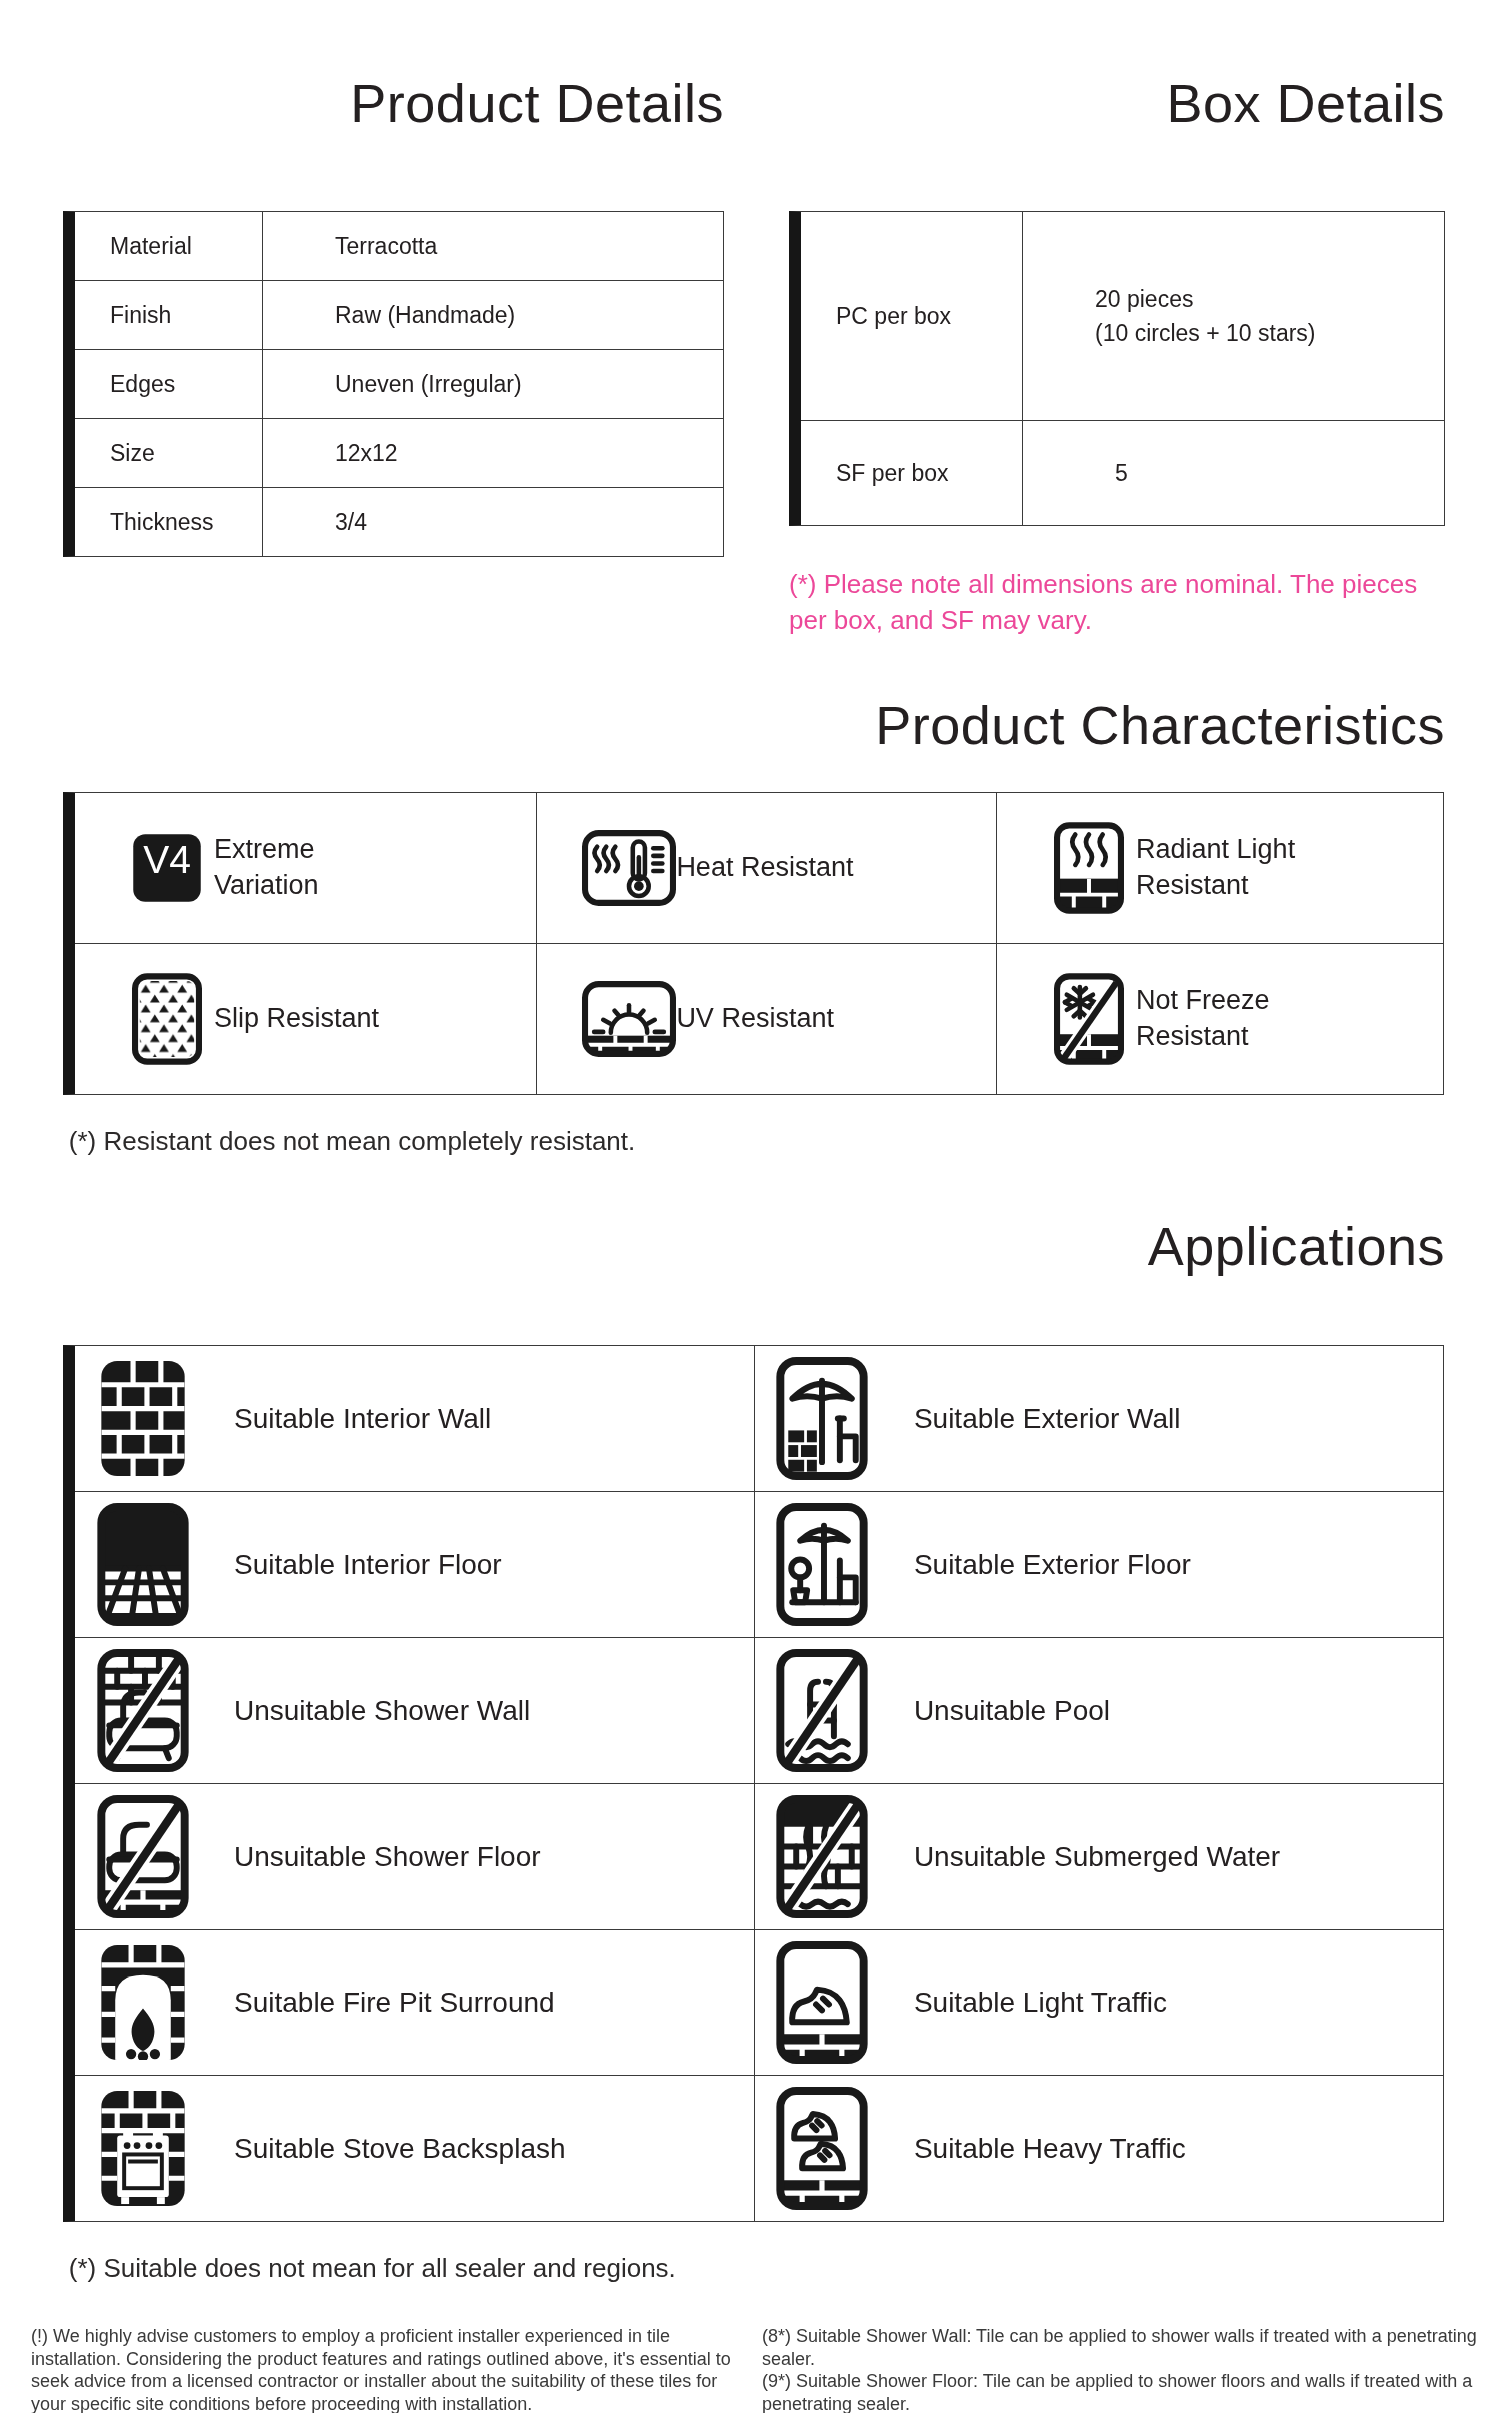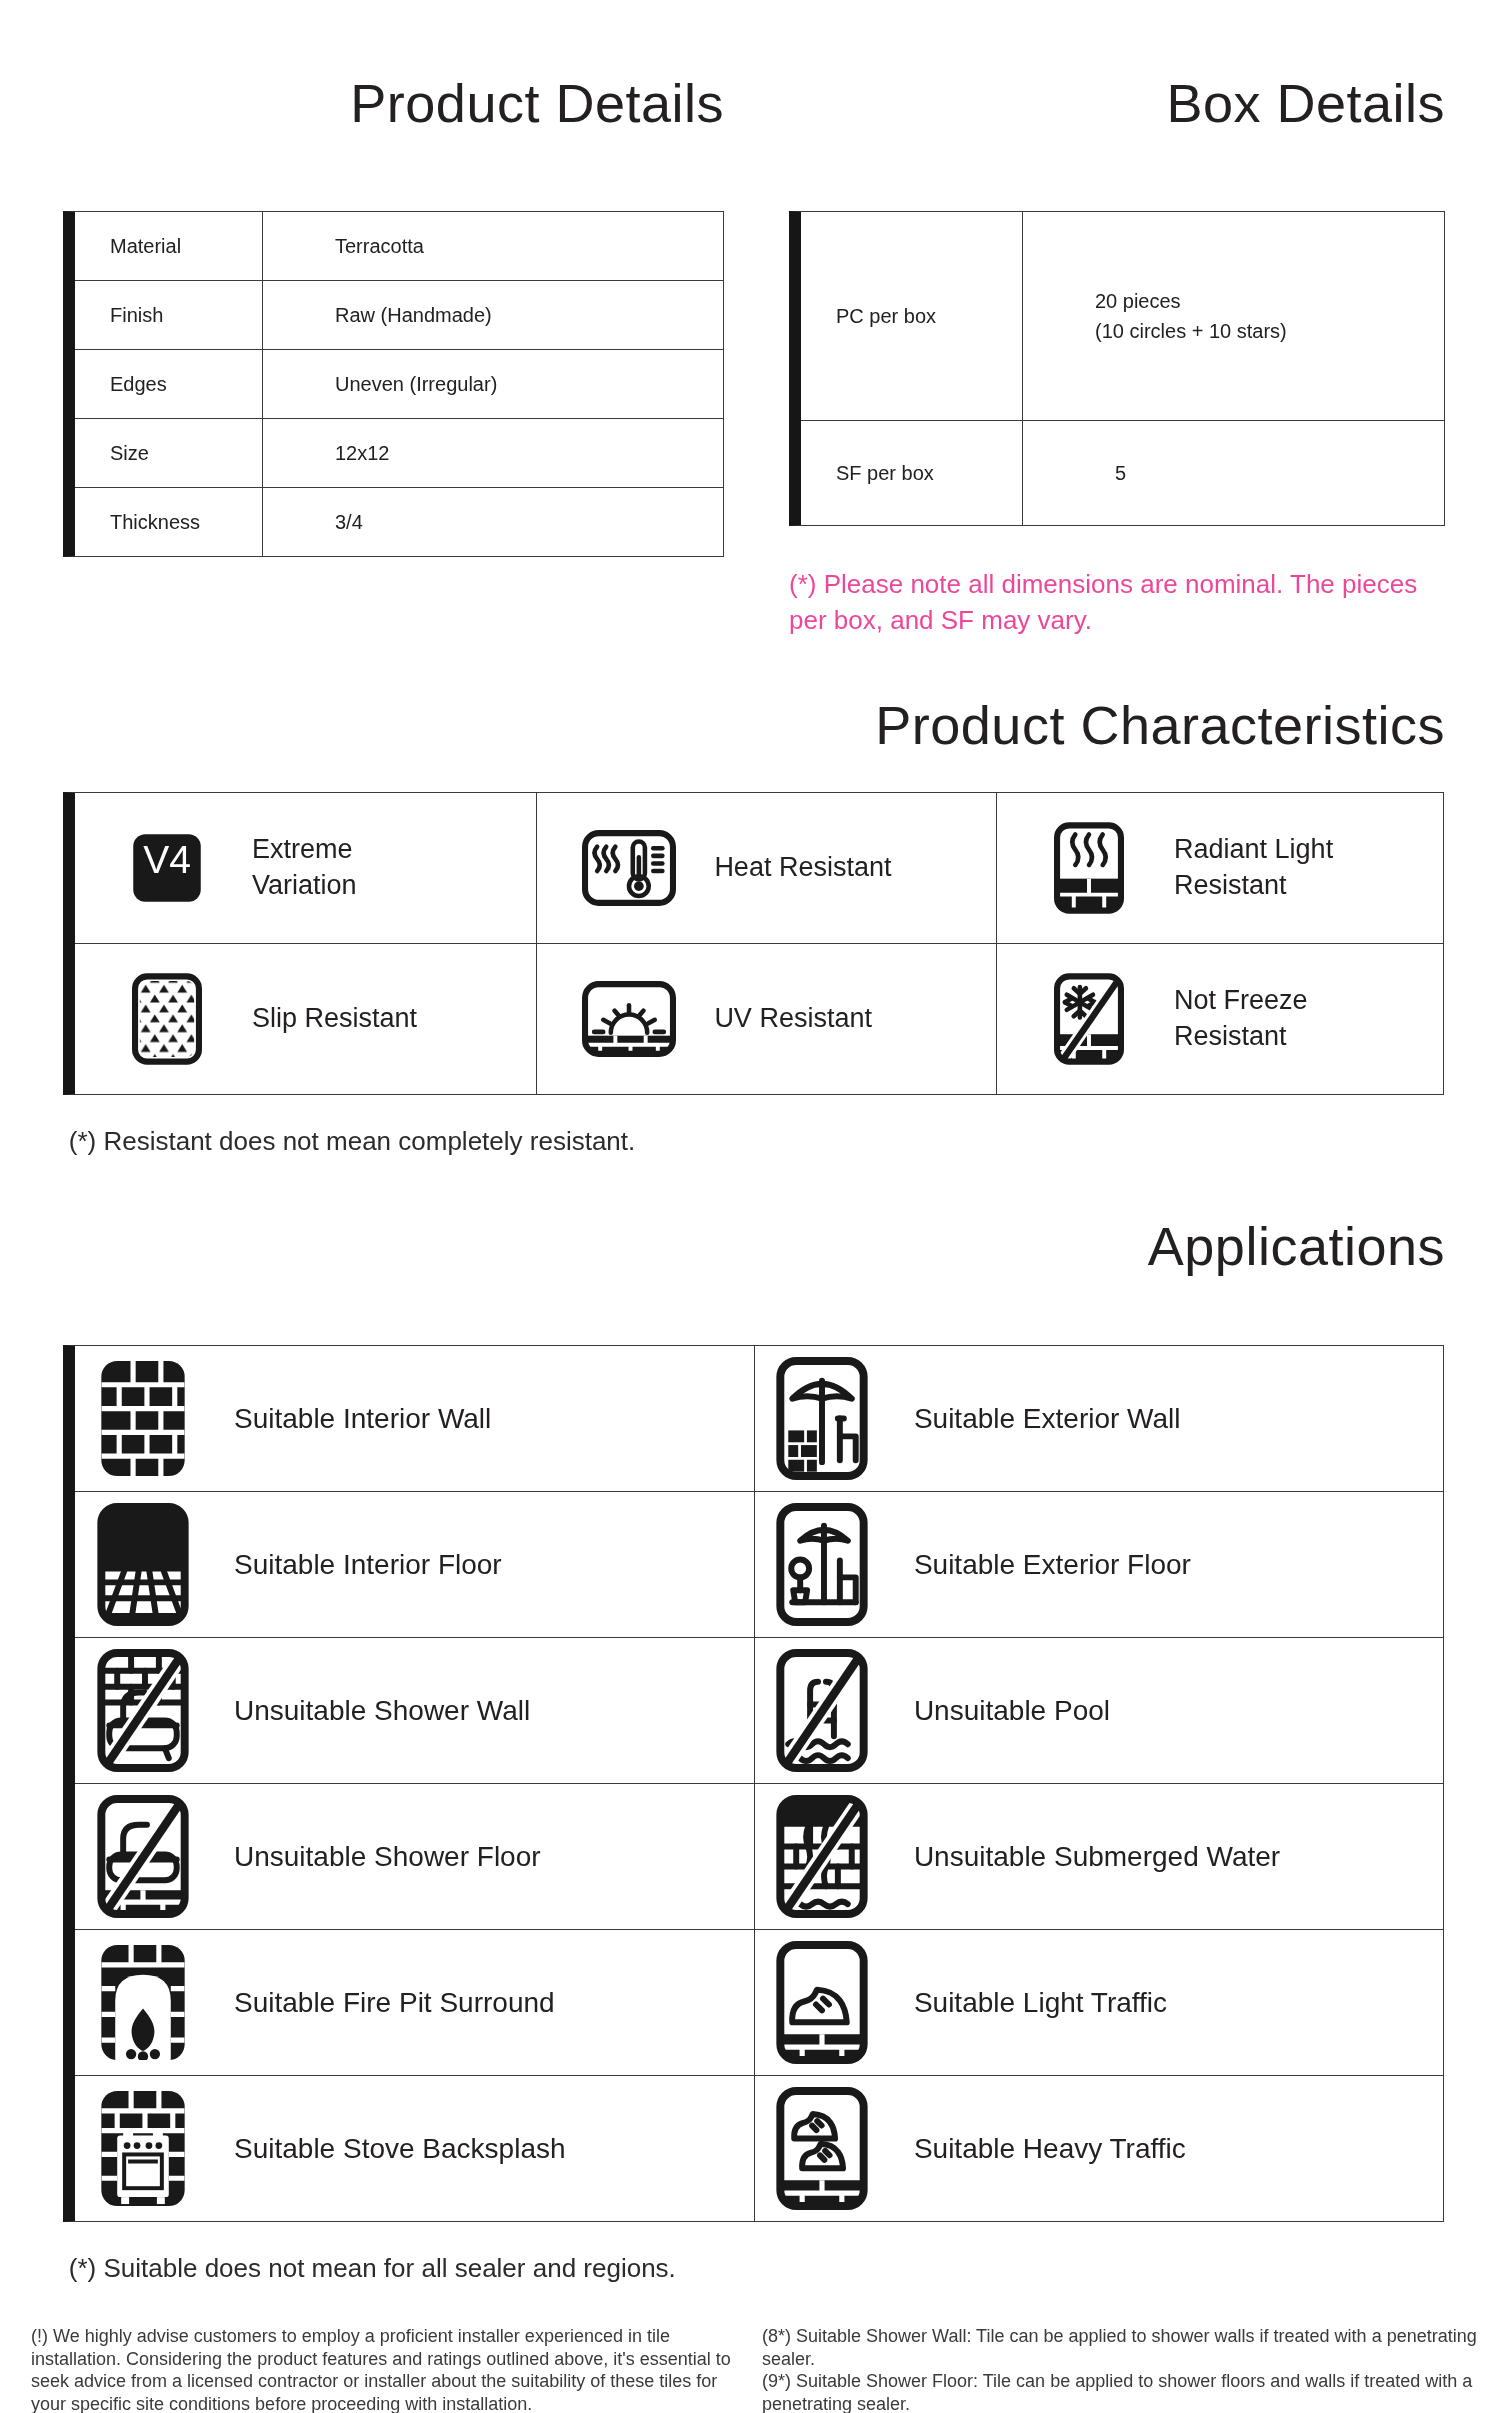--- a/index.html
+++ b/index.html
@@ -17,38 +17,38 @@
   
   .spec-table{
     border-top:1.4px solid #3a3a3a;border-right:1.4px solid #3a3a3a;border-bottom:1.4px solid #3a3a3a;
     border-left:12px solid #161616;box-sizing:border-box;background:#fff;
   }
   .spec-row{display:grid;border-bottom:1.4px solid #3a3a3a;}
   .spec-row:last-child{border-bottom:none;}
   .pd-row{grid-template-columns:188px 1fr;height:68px;}
   .bd-row1{grid-template-columns:222px 1fr;height:208px;}
   .bd-row2{grid-template-columns:222px 1fr;height:104px;gap:20px;}
-  .spec-cell{display:flex;flex-direction:column;justify-content:center;font-size:20px;color:#242021;}
+  .spec-cell{display:flex;flex-direction:column;justify-content:center;font-size:23px;color:#242021;}
   .lbl{border-right:1.4px solid #3a3a3a;padding-left:35px;}
   .val{padding-left:72px;}
   .val .line{display:block;line-height:1.5;}
 
   .small-note{font-size:26px;line-height:1.38;color:#ec4899;margin-top:41px;max-width:647px;}
   .tbl-note{font-size:26px;color:#2c2a2a;margin-top:31px;padding-left:5.8px;}
 
   
   .char-section{margin-top:29px;}
   .char-section h2{margin-bottom:36px;}
   .char-table{
     border-top:1.4px solid #3a3a3a;border-right:1.4px solid #3a3a3a;border-bottom:1.4px solid #3a3a3a;
     border-left:12px solid #161616;box-sizing:border-box;width:1381px;
   }
   .char-row{display:grid;grid-template-columns:33.8% 33.6% 1fr;border-bottom:1.4px solid #3a3a3a;}
   .char-row:last-child{border-bottom:none;}
-  .char-cell{height:150px;display:flex;align-items:center;gap:38px;padding-left:44px;border-right:1.4px solid #3a3a3a;box-sizing:border-box;}
+  .char-cell{height:150px;display:flex;align-items:center;padding-left:44px;border-right:1.4px solid #3a3a3a;box-sizing:border-box;}
   .char-cell:last-child{border-right:none;}
   .iconbox{flex:0 0 auto;display:flex;align-items:center;justify-content:center;width:95px;}
   .char-label{font-size:27px;line-height:1.32;color:#242021;}
 
   
   .apps-section{margin-top:58px;}
   .apps-section h2{margin-bottom:68px;}
   .apps-table{
     border-top:1.4px solid #3a3a3a;border-right:1.4px solid #3a3a3a;border-bottom:1.4px solid #3a3a3a;
     border-left:12px solid #161616;box-sizing:border-box;width:1381px;

